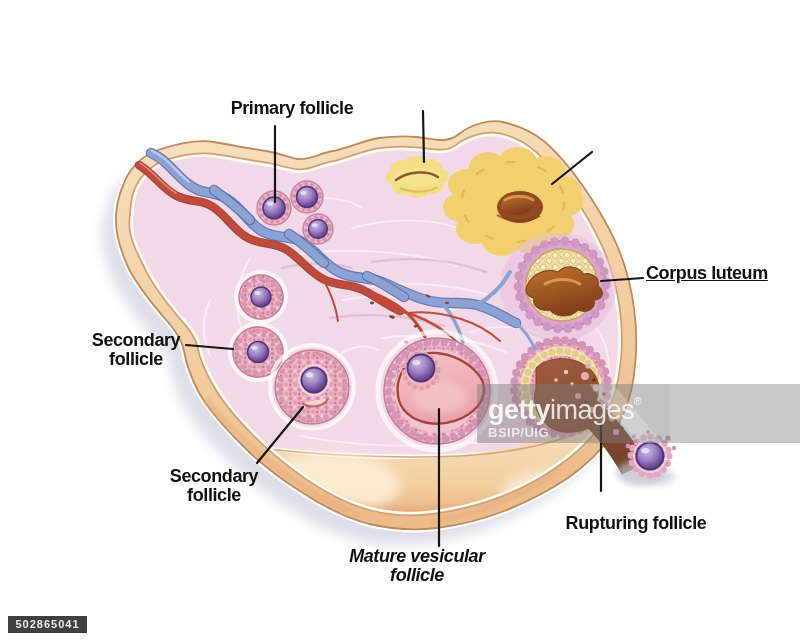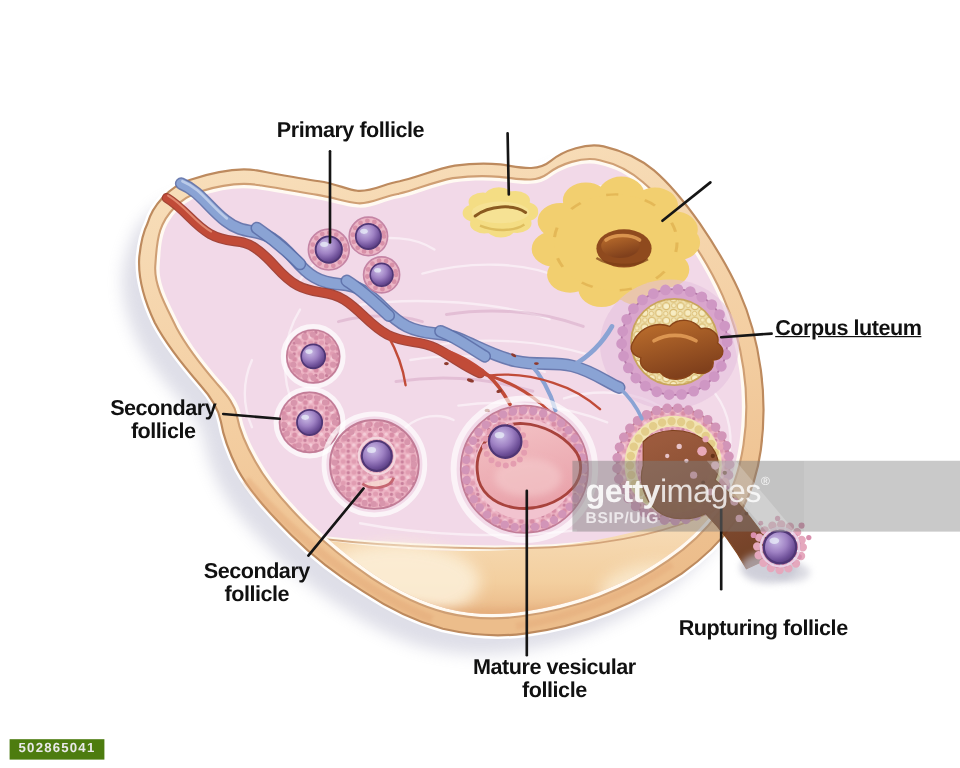--- a/index.html
+++ b/index.html
@@ -16,21 +16,21 @@
       background:rgba(255,255,255,0.22);transform:skewX(40deg);transform-origin:50% 0;}
   .wm-right{position:absolute;right:0;top:0;width:130px;height:59px;
       background:rgba(255,255,255,0.10);}
   .wm-text{position:absolute;left:11px;top:3px;color:rgba(255,255,255,0.88);}
   .wm-brand{font-size:27px;line-height:30px;letter-spacing:-0.5px;}
   .wm-brand .bold{font-weight:700;}
   .wm-brand .light{font-weight:400;color:rgba(255,255,255,0.80);}
   .wm-brand sup{font-size:10px;vertical-align:14px;}
   .wm-credit{font-size:13px;font-weight:700;letter-spacing:0.5px;
       color:rgba(255,255,255,0.72);margin-top:0;}
-  .asset{position:absolute;left:8px;top:616px;width:79px;height:17px;background:#4d7c0f;
+  .asset{position:absolute;left:8px;top:616px;width:79px;height:17px;background:#404040;
       color:#e9e9e9;font:700 11px/17px "Liberation Sans",sans-serif;
       letter-spacing:1px;text-align:center;}
 </style>
 </head>
 <body>
 
 <div class="stage">
 
 <svg width="800" height="640" viewBox="0 0 800 640">
   <defs>
@@ -321,21 +321,21 @@
   <span>Corpus luteum</span>
 </div>
 <div class="lbl center" style="left:136px;top:331px;">
   <span>Secondary</span>
   <span>follicle</span>
 </div>
 <div class="lbl center" style="left:214px;top:467px;text-align:center;">
   <span>Secondary</span>
   <span>follicle</span>
 </div>
-<div class="lbl center" style="left:462px;top:547px;">
+<div class="lbl center" style="left:417px;top:547px;font-style:italic;">
   <span>Mature vesicular</span>
   <span>follicle</span>
 </div>
 <div class="lbl center" style="left:636px;top:494px;margin-top:20px;">
   <span>Rupturing follicle</span>
 </div>
 
 <div class="wm">
   <div class="wm-slash"></div>
   <div class="wm-right"></div>

